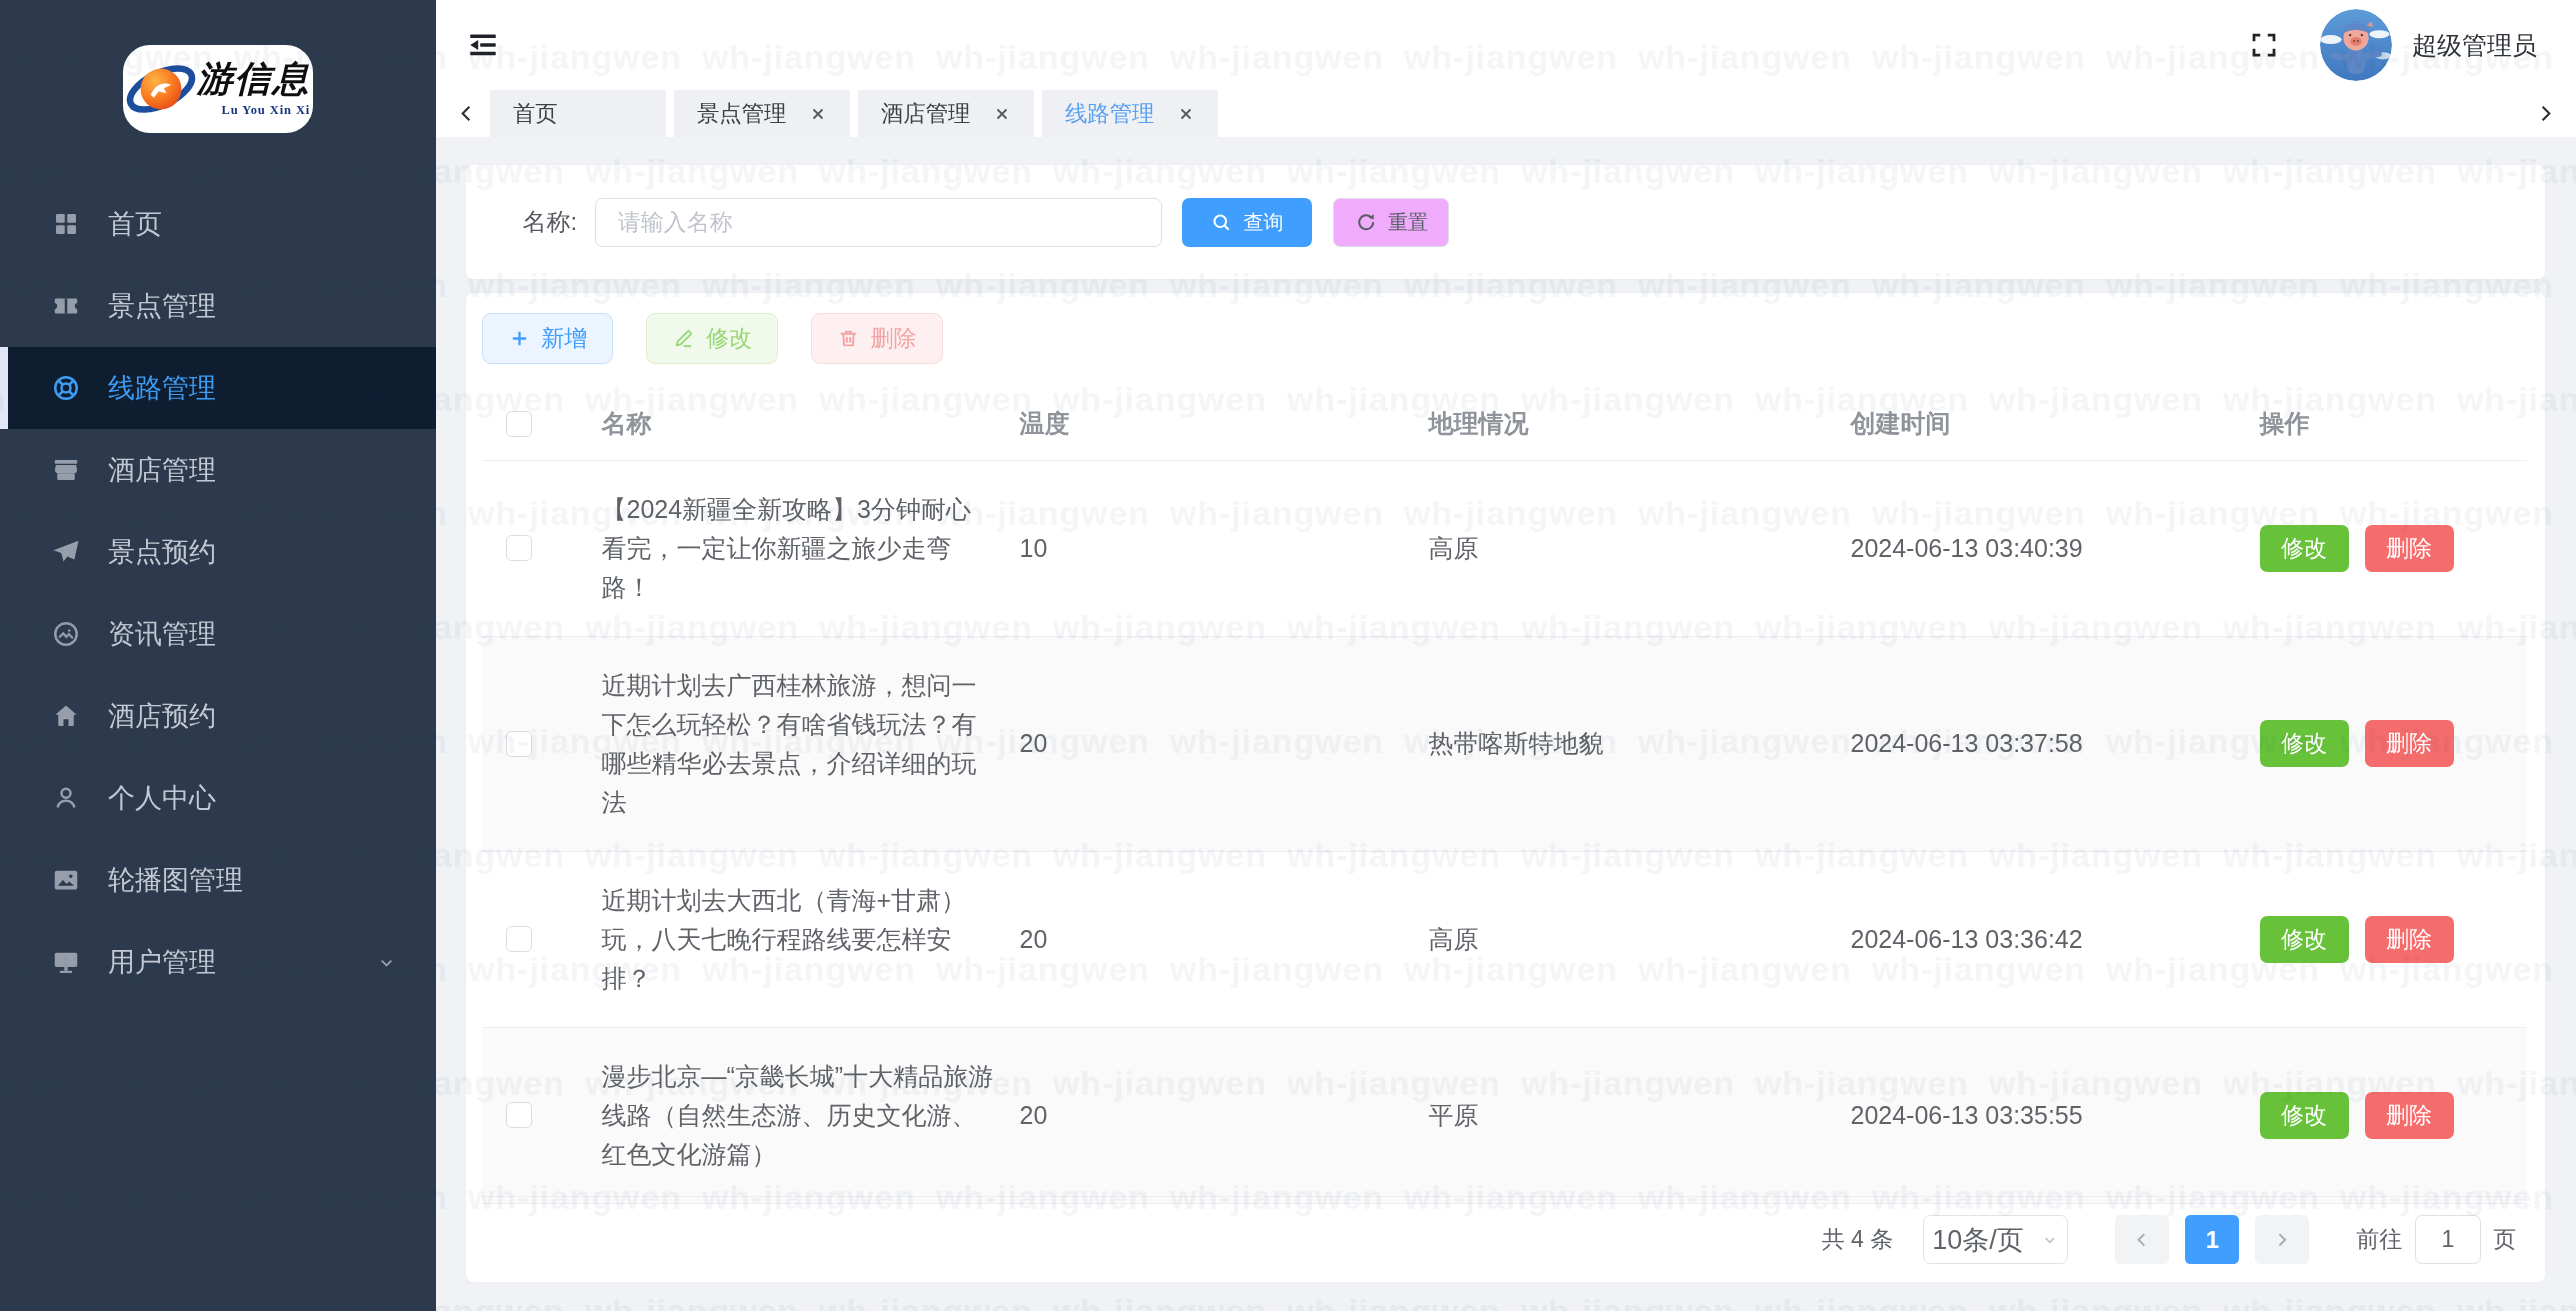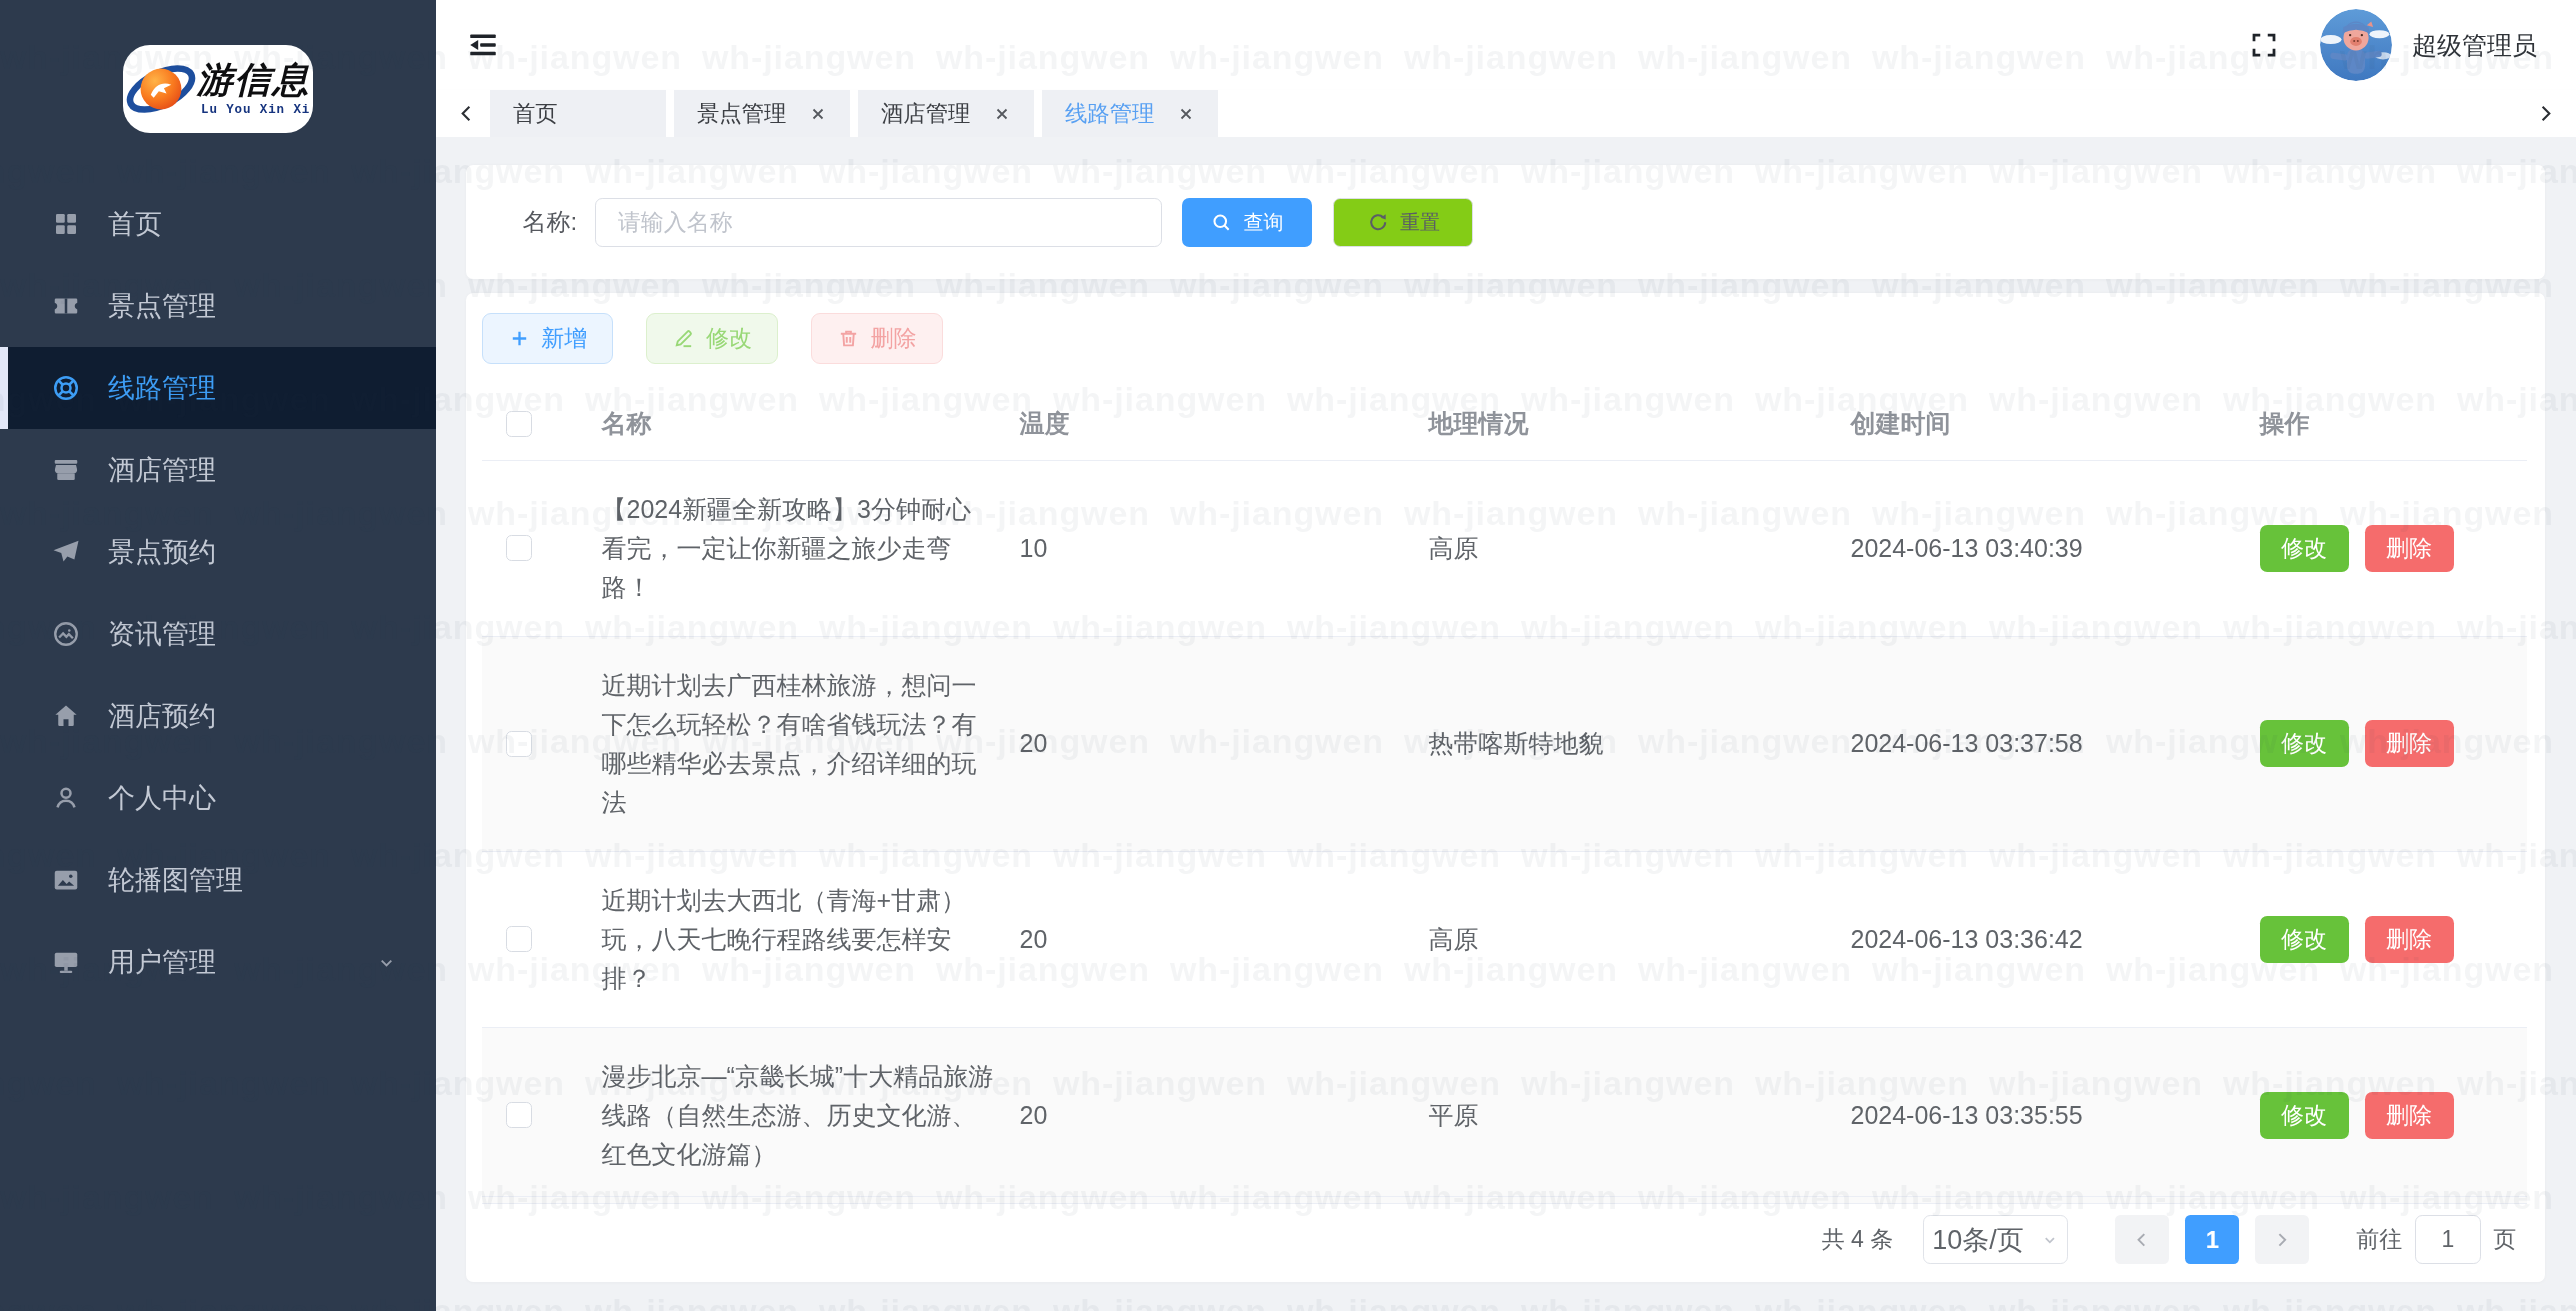--- a/index.html
+++ b/index.html
@@ -15,21 +15,21 @@
                color:rgba(40,50,70,.05);letter-spacing:0.9px}
 
   
   .sidebar{position:absolute;left:0;top:0;bottom:0;width:436px;background:#2d3a4d;z-index:5}
   .logo-card{width:190px;height:88px;background:#fff;border-radius:27px;margin:45px auto 0;
              display:flex;align-items:center;justify-content:center;gap:1px}
   .globe{width:70px;height:70px;flex:0 0 auto}
   .logo-text{display:flex;flex-direction:column;align-items:flex-end}
   .logo-title{font-family:"DejaVu Serif",serif;font-weight:900;font-size:36px;color:#0e0e10;
               letter-spacing:1.8px;line-height:1;font-style:italic}
-  .logo-sub{font-family:Liberation Mono, monospace;font-weight:700;font-size:12.5px;color:#16347f;
+  .logo-sub{font-family:Liberation Serif, serif;font-weight:700;font-size:12.5px;color:#16347f;
             margin-top:6.3px;letter-spacing:0.9px}
   .menu{margin-top:50px}
   .menu-item{position:relative;height:82px;display:flex;align-items:center;padding-left:51px;
              color:#c3c9d4;font-size:27px;cursor:pointer}
   .menu-item .mi{width:30px;height:30px;margin-right:27px;flex:0 0 auto;color:#979eab}
   .menu-item.active{background:#0f1d31;color:#3d9df5}
   .menu-item.active::before{content:"";position:absolute;left:0;top:0;bottom:0;width:8px;background:#e2e7f8}
   .menu-item.active .mi{color:#3d9df5}
   .menu-chevron{margin-left:auto;margin-right:38px;color:#979eab}
 
@@ -57,21 +57,21 @@
   .search-card{height:114px;background:#fff;border-radius:7.2px;display:flex;align-items:center;
                padding-left:57px;box-sizing:border-box;box-shadow:0 0.9px 3.6px rgba(0,0,0,.03)}
   .search-label{font-size:24px;color:#55585e;margin-right:18px}
   .search-input{width:567px;height:49px;border:1.8px solid #dcdfe6;border-radius:7.2px;box-sizing:border-box;
                 display:flex;align-items:center;margin-right:19.7px;background:#fff}
   .search-input input{border:0;outline:0;width:100%;font-size:23px;padding:0 21.5px;color:#606266;background:transparent}
   .search-input input::placeholder{color:#c0c4cc}
   .btn{height:49px;border-radius:7.2px;font-size:20px;display:inline-flex;align-items:center;justify-content:center;
        gap:10.7px;cursor:pointer;box-sizing:border-box;border:1.8px solid transparent;background:none}
   .btn-query{background:#409eff;color:#fff;width:130px}
-  .btn-reset{background:#84cc16;border-color:#dcdfe6;color:#5a5e66;width:140px;margin-left:21.5px}
+  .btn-reset{background:#f0abfc;border-color:#dcdfe6;color:#5a5e66;width:116px;margin-left:21.5px}
 
   
   .table-card{margin-top:14.3px;background:#fff;border-radius:7.2px;padding:19.7px 18px 0 16px;
               box-sizing:border-box;height:989px;position:relative;box-shadow:0 0.9px 3.6px rgba(0,0,0,.03)}
   .toolbar{display:flex;gap:33px}
   .btn-plain{height:51px;border-radius:9px;font-size:23px;padding:0 25px;display:inline-flex;
              align-items:center;gap:10.7px;border:1.8px solid;cursor:pointer;background:none}
   .btn-add{background:#ecf5ff;border-color:#c6e0fb;color:#409eff}
   .btn-edit{background:#f0f9eb;border-color:#dcf0cd;color:#98d876}
   .btn-del{background:#fef0f0;border-color:#fbdcdc;color:#f3a3a3}

